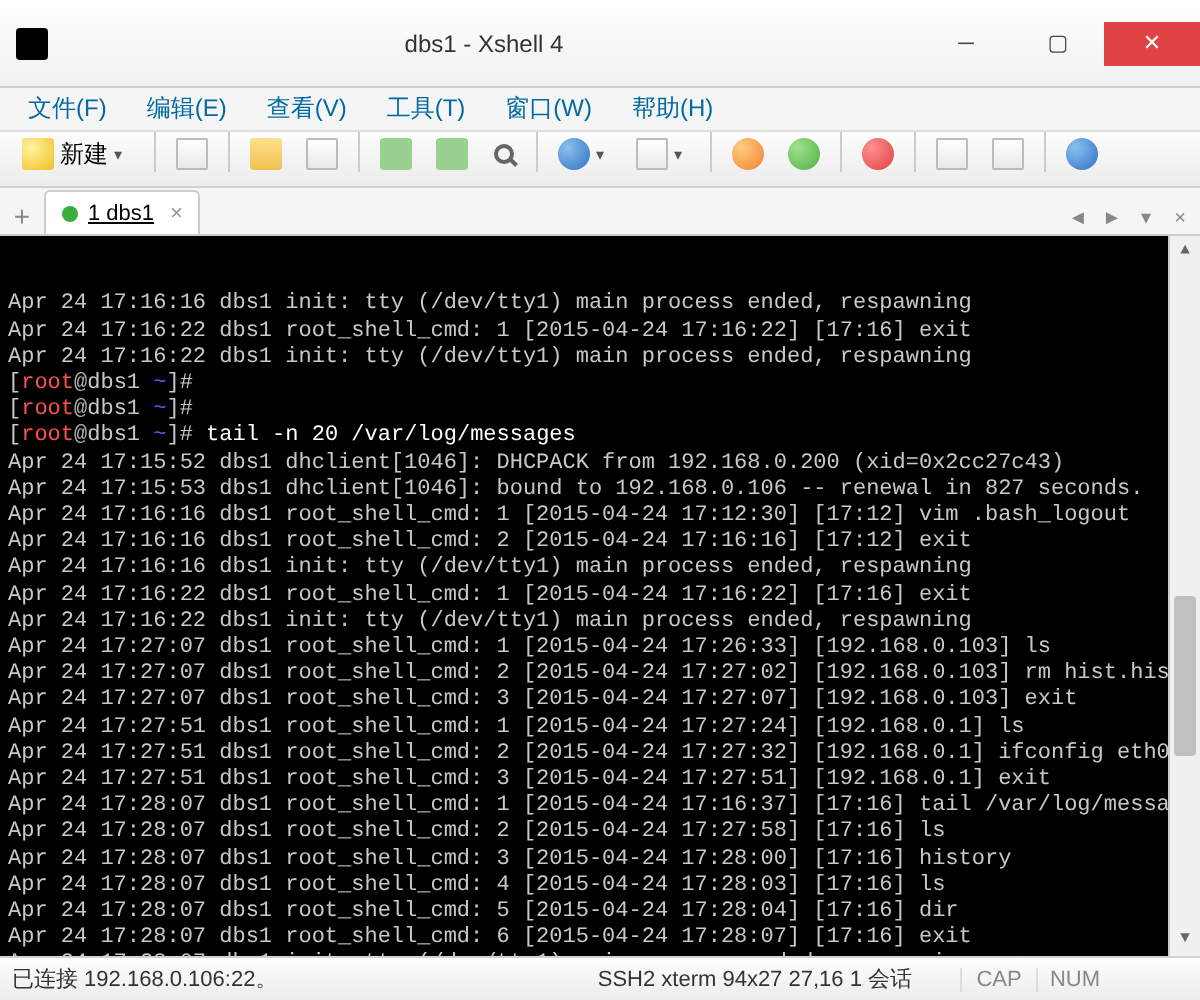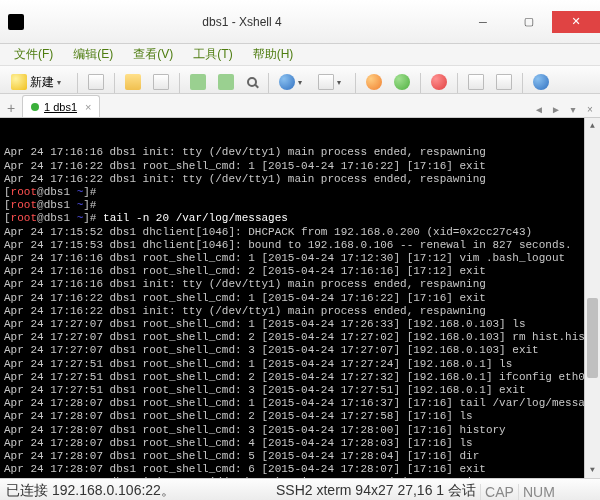--- a/index.html
+++ b/index.html
@@ -4,22 +4,22 @@
 <style>
 *{margin:0;padding:0;box-sizing:border-box}
 body{font-family:"Segoe UI","Microsoft YaHei",Tahoma,sans-serif;font-size:12px;background:#fff;width:600px;height:500px;overflow:hidden;position:relative;display:flex;flex-direction:column}
 .titlebar{height:44px;background:linear-gradient(#fff,#f0f0f0);border-bottom:1px solid #d0d0d0;display:flex;align-items:center;position:relative}
 .titlebar .icon{width:16px;height:16px;margin-left:8px;border-radius:2px;background:#000}
 .titlebar .title{flex:1;text-align:center;color:#333;font-size:12px}
 .win-btns{display:flex}
 .win-btn{width:46px;height:22px;display:flex;align-items:center;justify-content:center;font-family:Arial;font-size:11px;color:#444;cursor:pointer}
 .win-btn.close{background:#e04343;color:#fff;width:48px}
 .menubar{height:22px;background:#f5f5f5;border-bottom:1px solid #e0e0e0;display:flex;align-items:center;padding-left:6px;gap:4px}
-.menu-item{padding:2px 8px;color:#4d7c0f;cursor:pointer}
-.toolbar{height:28px;background:linear-gradient(#fcfcfc,#ececec);border-bottom:1px solid #d0d0d0;display:flex;align-items:flex-end;padding:0 4px;gap:2px}
+.menu-item{padding:2px 8px;color:#0369a1;cursor:pointer}
+.toolbar{height:28px;background:linear-gradient(#fcfcfc,#ececec);border-bottom:1px solid #d0d0d0;display:flex;align-items:flex-start;padding:0 4px;gap:2px}
 .tb-btn{height:22px;display:flex;align-items:center;padding:0 4px;border:1px solid transparent;border-radius:2px;cursor:pointer;gap:3px}
 .tb-btn.text{padding:0 6px}
 .tb-sep{width:1px;height:20px;background:#ccc;margin:0 3px}
 .ico{width:16px;height:16px;display:inline-block}
 .ico-new{background:radial-gradient(circle at 30% 30%,#fff3a0,#f0c020);border-radius:2px}
 .ico-reload{border:2px solid #2a7a2a;border-radius:50%;border-right-color:transparent;width:12px;height:12px;margin:2px}
 .ico-folder{background:linear-gradient(#ffe08a,#f0c050);border-radius:2px}
 .ico-doc{background:linear-gradient(#fff,#e8e8e8);border:1px solid #bbb;border-radius:1px}
 .ico-copy{background:#9ad090;border-radius:2px}
 .ico-find{border:2px solid #666;border-radius:50%;width:10px;height:10px;position:relative;margin:1px}
@@ -42,23 +42,23 @@
 .prompt-root{color:#ff5050}
 .prompt-tilde{color:#5858ff}
 .prompt-at{color:#b0b0b0}
 .cmd-white{color:#fff}
 .cursor{display:inline-block;width:7px;height:11px;background:#30c030;vertical-align:baseline}
 .vscroll{position:absolute;right:0;top:0;width:16px;height:100%;background:#f0f0f0;border-left:1px solid #ccc}
 .vscroll .thumb{position:absolute;left:2px;right:2px;top:50%;height:80px;background:#c0c0c0;border-radius:2px}
 .vscroll .arr{position:absolute;left:0;right:0;height:16px;display:flex;align-items:center;justify-content:center;font-size:8px;color:#666}
 .vscroll .arr.up{top:0}
 .vscroll .arr.dn{bottom:0}
-.statusbar{height:22px;background:linear-gradient(#fdfdfd,#ececec);border-top:1px solid #d0d0d0;display:flex;align-items:flex-end;font-size:14px;color:#333;padding:0 6px}
+.statusbar{height:22px;background:linear-gradient(#fdfdfd,#ececec);border-top:1px solid #d0d0d0;display:flex;align-items:center;font-size:11px;color:#333;padding:0 6px}
 .statusbar .left{flex:1}
-.statusbar .mid{flex:0 0 auto;margin-right:4px}
+.statusbar .mid{flex:0 0 auto;margin-right:24px}
 .statusbar .ind{width:38px;text-align:center;border-left:1px solid #ddd;padding:0 4px;color:#888}
 .statusbar .ind.on{}
 </style>
 </head>
 <body>
 
 <div class="titlebar">
   <span class="icon"></span>
   <span class="title">dbs1 - Xshell 4</span>
   <div class="win-btns">
@@ -66,20 +66,21 @@
     <div class="win-btn">▢</div>
     <div class="win-btn close">✕</div>
   </div>
 </div>
 
 <div class="menubar">
   <span class="menu-item">文件(F)</span>
   <span class="menu-item">编辑(E)</span>
   <span class="menu-item">查看(V)</span>
   <span class="menu-item">工具(T)</span>
+  <span class="menu-item">窗口(W)</span>
   <span class="menu-item">帮助(H)</span>
 </div>
 
 <div class="toolbar">
   <div class="tb-btn text">
       <span class="ico ico-new"></span>
       <span>新建</span>
       <span class="tb-dd">▾</span>
     </div>
   <div class="tb-sep"></div>

